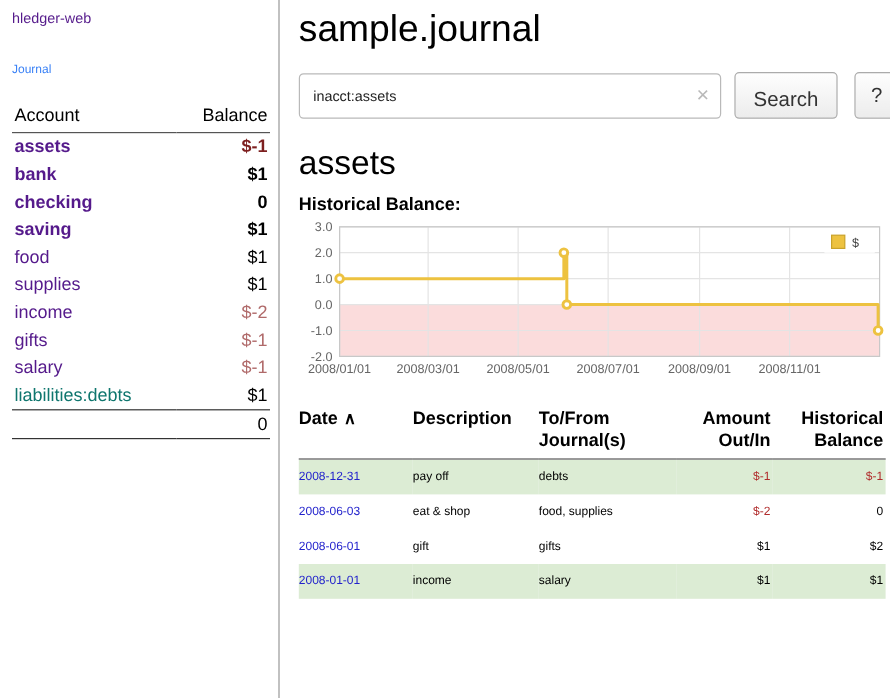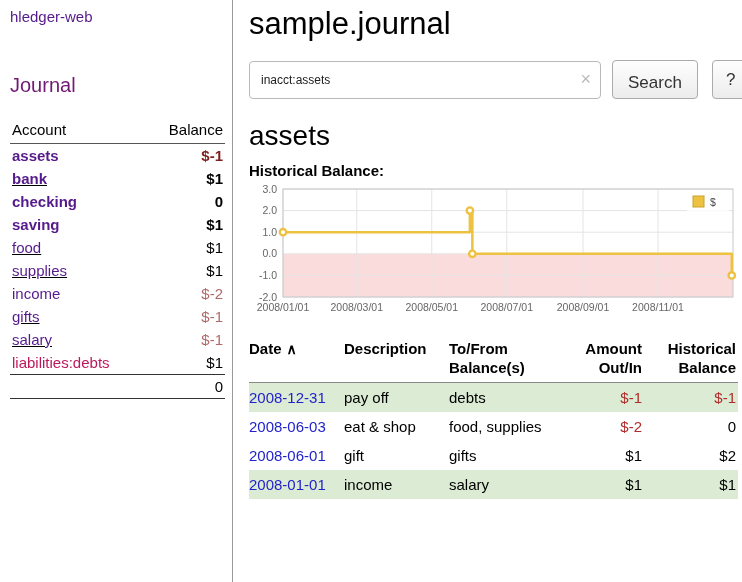--- a/index.html
+++ b/index.html
@@ -11,32 +11,32 @@
     font-size: 15px;
   }
   .app { display: flex; width: 742px; height: 582px; }
 
   
   .sidebar {
     width: 233px; min-width: 233px;
     border-right: 1px solid #999;
     padding: 8px 7px 0 10px;
   }
-  .app-title { display: block; color: #551a8b; text-decoration: none; font-size: 15px; }
-  .journal-link { display: block; color: #701a75; text-decoration: none; font-size: 20px; margin-top: 49px; }
+  .app-title { display: block; color: #551a8b; text-decoration: none; font-size: 12px; }
+  .journal-link { display: block; color: #3b82f6; text-decoration: none; font-size: 10px; margin-top: 31px; }
   table.accounts { width: 100%; border-collapse: collapse; margin-top: 21px; }
   .accounts th {
     font-weight: 400; text-align: left; font-size: 15px;
     padding: 3px 2px 5px 2px; border-bottom: 1px solid #555;
   }
   .accounts th.bal-h { text-align: right; }
   .accounts td { padding: 3px 2px; font-size: 15px; }
   .accounts td.acct a { color: #551a8b; text-decoration: none; }
-  .accounts td.acct a.plain { color: #be185d; }
-  .ind0 { padding-left: 8px; } .ind1 { padding-left: 19px; text-decoration: underline; } .ind2 { padding-left: 31px; }
+  .accounts td.acct a.plain { color: #0f766e; }
+  .ind0 { padding-left: 8px; } .ind1 { padding-left: 19px; } .ind2 { padding-left: 31px; }
   .accounts td.b, .accounts td.b a { font-weight: 700; }
   .accounts td.bal { text-align: right; }
   .tone-negs { color: #7d1f1f; }
   .tone-negl { color: #b06a6a; }
   .accounts tfoot td {
     border-top: 1px solid #333; border-bottom: 1px solid #333;
     padding: 3px 2px; text-align: right;
   }
 
   
@@ -70,21 +70,21 @@
   svg.chart { display: block; margin-top: 4px; }
   .tick { font-size: 10.5px; fill: #666; font-family: "Liberation Sans", sans-serif; }
 
   
   table.register { border-collapse: collapse; margin-top: 12px; width: 489px; table-layout: fixed; }
   .register th {
     text-align: left; vertical-align: top; font-size: 15px; font-weight: 700;
     padding: 2px 4px 5px 0; border-bottom: 1px solid #888; line-height: 19px;
   }
   .register th.num, .register td.num { text-align: right; padding-right: 2px; }
-  .register td { padding: 5px 4px 5px 0; font-size: 15px; vertical-align: top; line-height: 19px; }
+  .register td { padding: 5px 4px 5px 0; font-size: 10px; vertical-align: top; line-height: 19px; }
   .register tr.shaded { background: #dcecd4; }
   .register td.date a { color: #2222cc; text-decoration: none; }
   .register .neg { color: #b02b2b; }
   .sort { font-weight: 700; margin-left: 5px; font-size: 14px; }
 </style>
 </head>
 <body>
 
 <div class="app">
 
@@ -208,21 +208,21 @@
           <col style="width:115px">
           <col style="width:80px">
           <col style="width:94px">
       </colgroup>
       <thead>
         <tr>
           <th><span>Date</span><span class="sort">∧</span></th>
           <th><span>Description</span></th>
           <th>
             <div>To/From</div>
-            <div>Balance(s)</div>
+            <div>Journal(s)</div>
           </th>
           <th class="num">
             <div>Amount</div>
             <div>Out/In</div>
           </th>
           <th class="num">
             <div>Historical</div>
             <div>Balance</div>
           </th>
         </tr>

